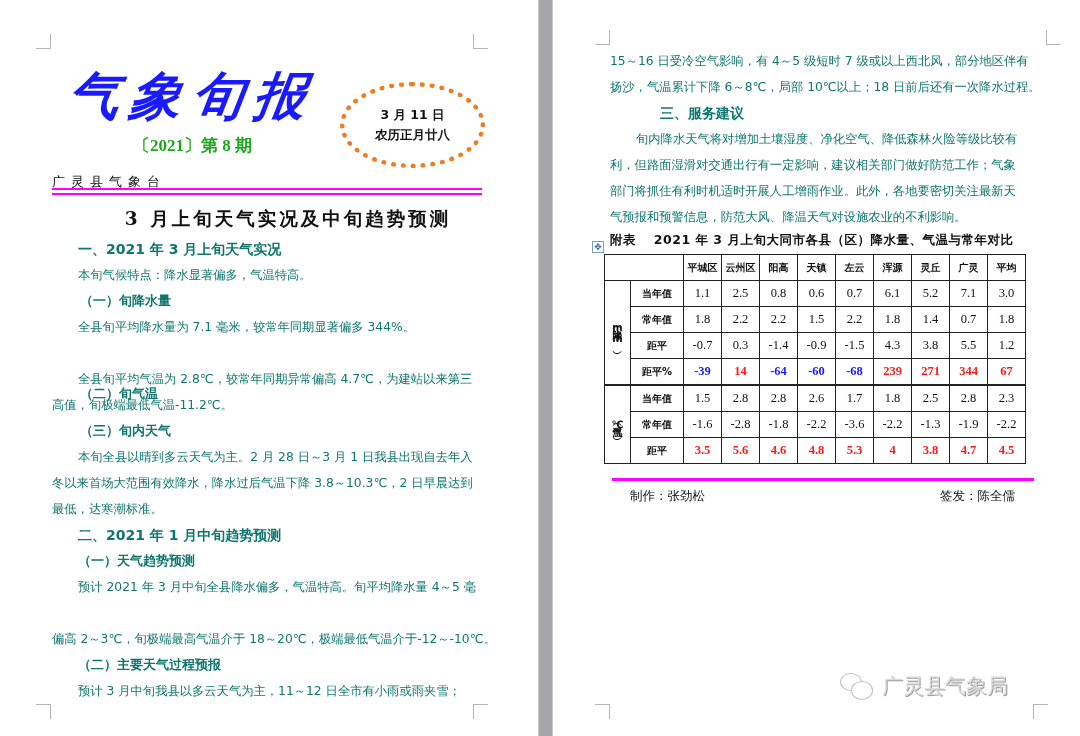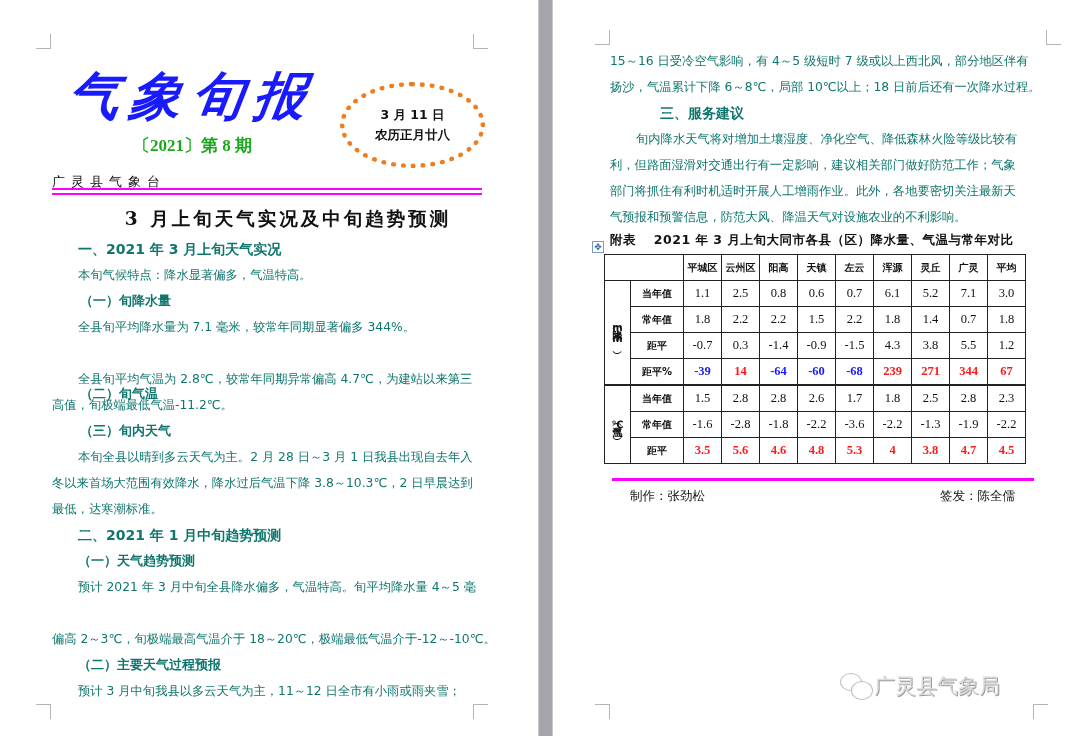--- a/index.html
+++ b/index.html
@@ -35,21 +35,21 @@
   table.cmp td { border:1px solid #222; height:25px; text-align:center; font-size:12.5px; padding:0; }
   table.cmp td.hdr { font-family:"DejaVu Sans", sans-serif; font-size:10px; font-weight:bold; }
   table.cmp td.grp { width:25px; font-family:"DejaVu Sans", sans-serif; font-size:10px; font-weight:bold; line-height:13px; writing-mode:vertical-rl; text-orientation:upright; }
   table.cmp td.rowlab { width:52px; font-family:"DejaVu Sans", sans-serif; font-size:10px; font-weight:bold; }
   table.cmp td.val { width:37px; }
   .neg { color:#1a1aff; font-weight:bold; }
   .pos { color:#ff1a1a; font-weight:bold; }
   .rule-single { position:absolute; left:612px; top:478px; width:422px; height:3px; background:#ff00ff; }
   .footer-left { position:absolute; left:630px; top:488px; font-size:12.5px; }
   .footer-right { position:absolute; left:940px; top:488px; font-size:12.5px; }
-  .watermark { position:absolute; left:840px; top:672px; display:flex; align-items:center; gap:0; color:#dcdcdc; font-size:21px; text-shadow:1px 1px 0 #9a9a9a; }
+  .watermark { position:absolute; left:840px; top:672px; display:flex; align-items:center; gap:8px; color:#dcdcdc; font-size:21px; text-shadow:1px 1px 0 #9a9a9a; }
   .wm-icon { width:34px; height:26px; position:relative; }
   .bubble { position:absolute; border:1.5px solid #bdbdbd; border-radius:50%; background:#fff; }
 </style>
 </head>
 <body>
 
 <div class="page" id="page-left">
   <div class="corner c-tl" style="left:36px;top:34px;"></div>
   <div class="corner c-tr" style="left:473px;top:34px;"></div>
   <div class="corner c-bl" style="left:36px;top:704px;"></div>

